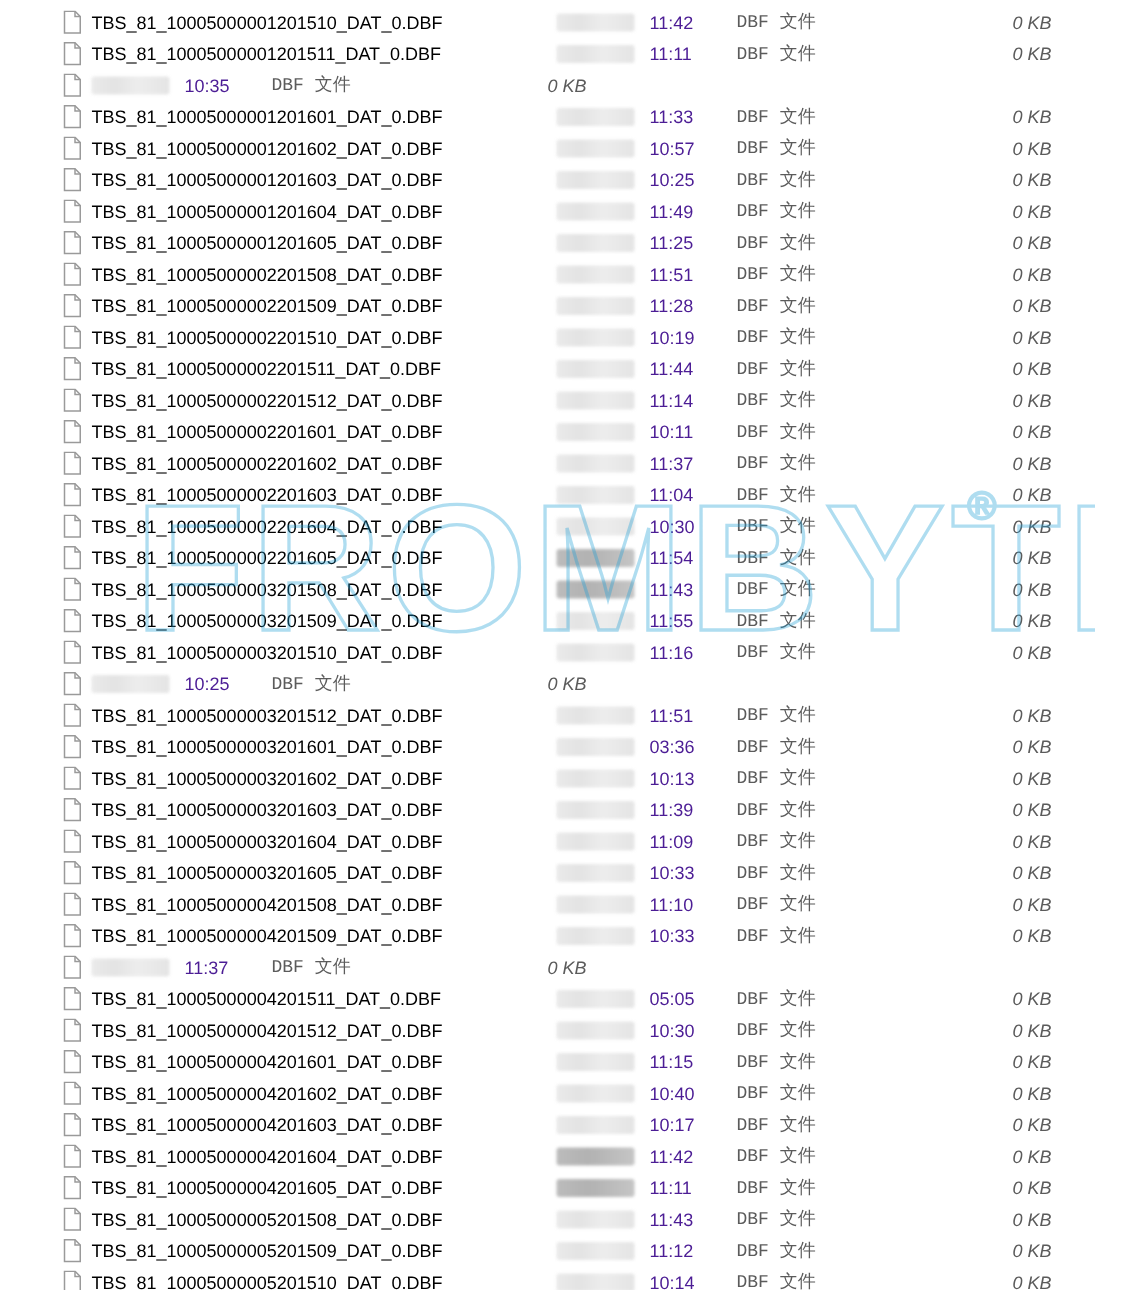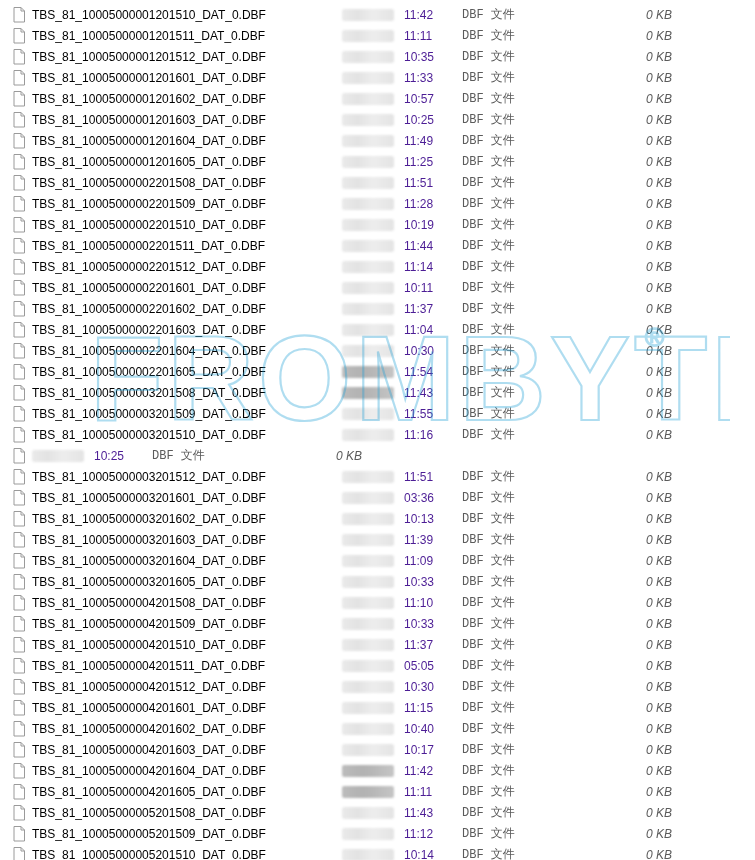--- a/index.html
+++ b/index.html
@@ -19,20 +19,21 @@
     flex-direction: column;
     padding-top: 4px;
   }
   .file-row {
     display: flex;
     align-items: center;
     height: 21px;
     padding-left: 12px;
     box-sizing: border-box;
     white-space: nowrap;
+    margin-left: 29px;
   }
   .file-icon {
     width: 14px;
     height: 16px;
     margin-right: 6px;
     flex: none;
   }
   .col-name {
     width: 310px;
     flex: none;
@@ -130,21 +131,20 @@
       </span>
       <span class="col-time">11:11</span>
       <span class="col-type">DBF 文件</span>
       <span class="col-size">0 KB</span>
     </div>
     <div class="file-row">
       <svg class="file-icon" viewBox="0 0 14 16">
         <path d="M2 0.5 L9 0.5 L12.5 4 L12.5 15 L2 15 Z" fill="#ffffff" stroke="#9a9a9a" stroke-width="1"></path>
         <path d="M9 0.5 L9 4 L12.5 4" fill="none" stroke="#9a9a9a" stroke-width="1"></path>
       </svg>
-      <span class="col-name">TBS_81_10005000001201512_DAT_0.DBF</span>
       <span class="col-date">
         <span class="blur-block"></span>
       </span>
       <span class="col-time">10:35</span>
       <span class="col-type">DBF 文件</span>
       <span class="col-size">0 KB</span>
     </div>
     <div class="file-row">
       <svg class="file-icon" viewBox="0 0 14 16">
         <path d="M2 0.5 L9 0.5 L12.5 4 L12.5 15 L2 15 Z" fill="#ffffff" stroke="#9a9a9a" stroke-width="1"></path>
@@ -493,21 +493,20 @@
       </span>
       <span class="col-time">10:33</span>
       <span class="col-type">DBF 文件</span>
       <span class="col-size">0 KB</span>
     </div>
     <div class="file-row">
       <svg class="file-icon" viewBox="0 0 14 16">
         <path d="M2 0.5 L9 0.5 L12.5 4 L12.5 15 L2 15 Z" fill="#ffffff" stroke="#9a9a9a" stroke-width="1"></path>
         <path d="M9 0.5 L9 4 L12.5 4" fill="none" stroke="#9a9a9a" stroke-width="1"></path>
       </svg>
-      <span class="col-name">TBS_81_10005000004201510_DAT_0.DBF</span>
       <span class="col-date">
         <span class="blur-block"></span>
       </span>
       <span class="col-time">11:37</span>
       <span class="col-type">DBF 文件</span>
       <span class="col-size">0 KB</span>
     </div>
     <div class="file-row">
       <svg class="file-icon" viewBox="0 0 14 16">
         <path d="M2 0.5 L9 0.5 L12.5 4 L12.5 15 L2 15 Z" fill="#ffffff" stroke="#9a9a9a" stroke-width="1"></path>

